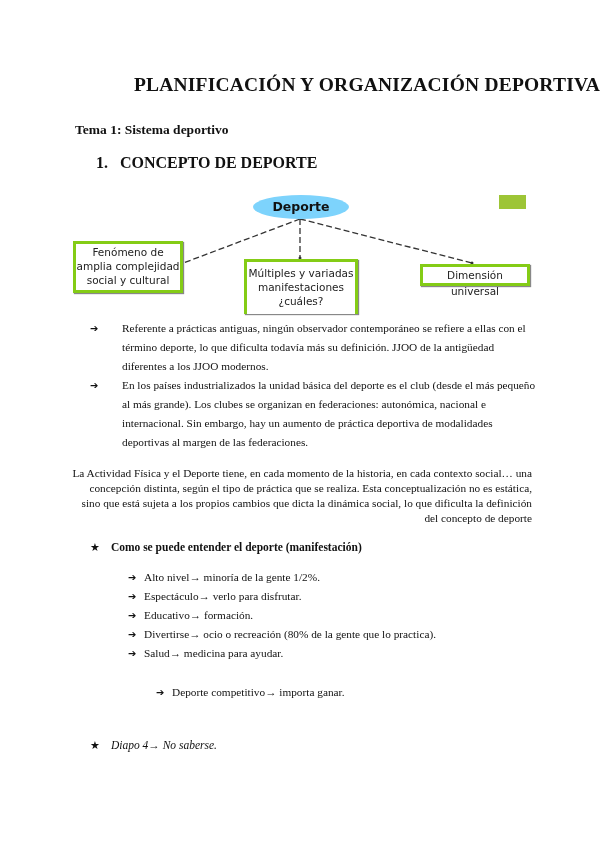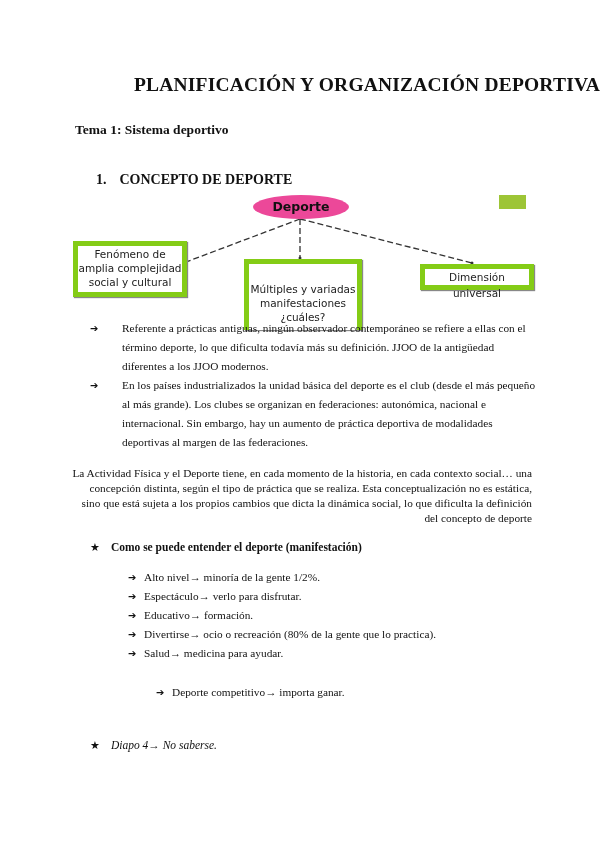--- a/index.html
+++ b/index.html
@@ -2,34 +2,34 @@
 <html><head>
 <meta charset="utf-8">
 <style>
   html, body { margin: 0; padding: 0; background: #ffffff; }
   body { width: 600px; height: 848px; position: relative; overflow: hidden;
          font-family: "Liberation Serif", "DejaVu Serif", serif; color: #111; }
   .abs { position: absolute; }
   .title { left: 0; width: 600px; top: 74px; text-align: right; font-weight: bold;
            font-size: 19.5px; letter-spacing: 0.2px; }
   .tema { left: 75px; top: 122px; font-weight: bold; font-size: 13.5px; }
-  .section { left: 96px; top: 154px; font-weight: bold; font-size: 14px; margin-top: 18px; }
+  .section { left: 96px; top: 154px; font-weight: bold; font-size: 16px; }
   .section .num { display: inline-block; width: 20px; }
 
   
   .diagram { left: 60px; top: 185px; width: 480px; height: 130px; }
   .ellipse { left: 193px; top: 10px; width: 96px; height: 24px; border-radius: 50%;
-             background: #ec4899; text-align: center; line-height: 24px;
+             background: #7dd3fc; text-align: center; line-height: 24px;
              font-family: "DejaVu Sans", sans-serif; font-weight: bold; font-size: 12.5px; }
   .green-rect { left: 439px; top: 10px; width: 27px; height: 14px; background: #9dc536; }
-  .box { background: #fff; border: 5px solid #84cc16; text-align: center;
+  .box { background: #fff; border: 3px solid #84cc16; text-align: center;
          font-family: "DejaVu Sans", sans-serif; font-size: 10.5px; line-height: 14px; color: #222;
          box-shadow: 1px 1px 1px #888; }
   .box1 { left: 13px; top: 56px; width: 104px; height: 45px; padding-top: 1px; }
-  .box2 { left: 184px; top: 74px; width: 108px; height: 48px; padding-top: 18px; border-bottom: none; }
+  .box2 { left: 184px; top: 74px; width: 108px; height: 48px; padding-top: 4px; border-bottom: none; }
   .box3 { left: 360px; top: 79px; width: 104px; height: 16px; line-height: 16px; font-size: 10.5px; }
   svg.lines { position: absolute; left: 0; top: 0; }
 
   
   .p { font-size: 11.3px; line-height: 19px; }
   .bullet { left: 90px; width: 450px; }
   .bullet .arrow { position: absolute; left: 0; top: 0; font-family: "DejaVu Sans", sans-serif; font-size: 10px; }
   .bullet .txt { margin-left: 32px; display: block; }
   .center { left: 68px; width: 464px; text-align: right; font-size: 11.3px; line-height: 15px; }
   .star-h { left: 90px; top: 541px; font-weight: bold; font-size: 11.5px; }

